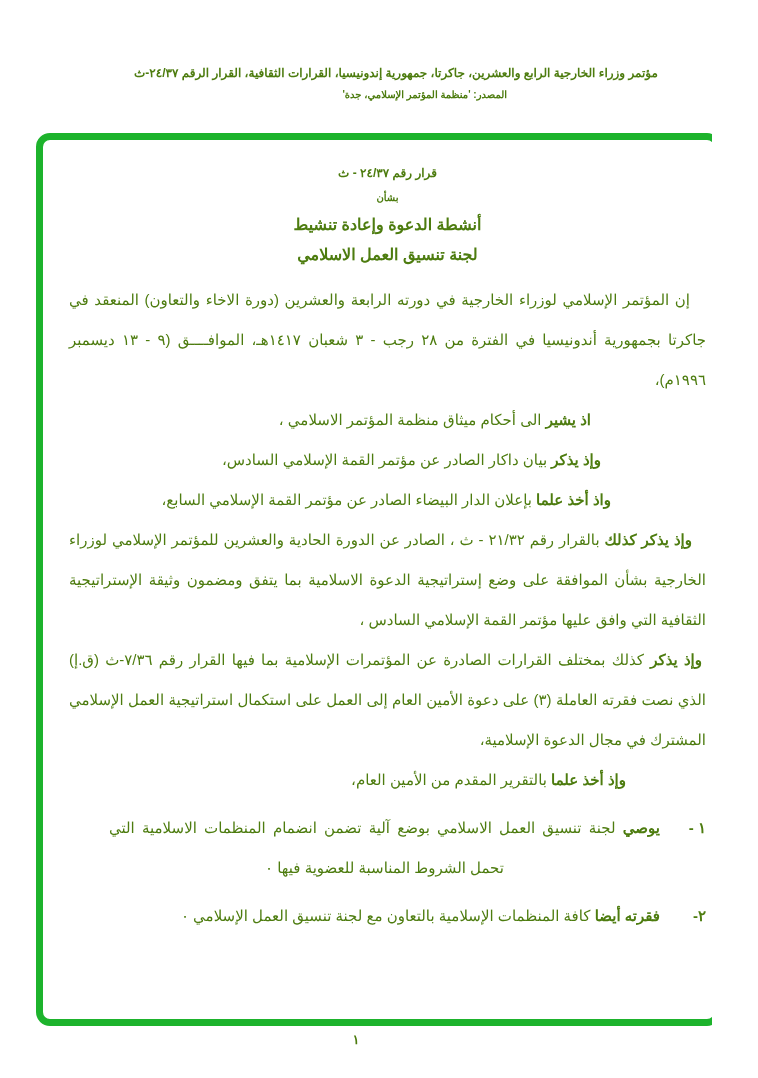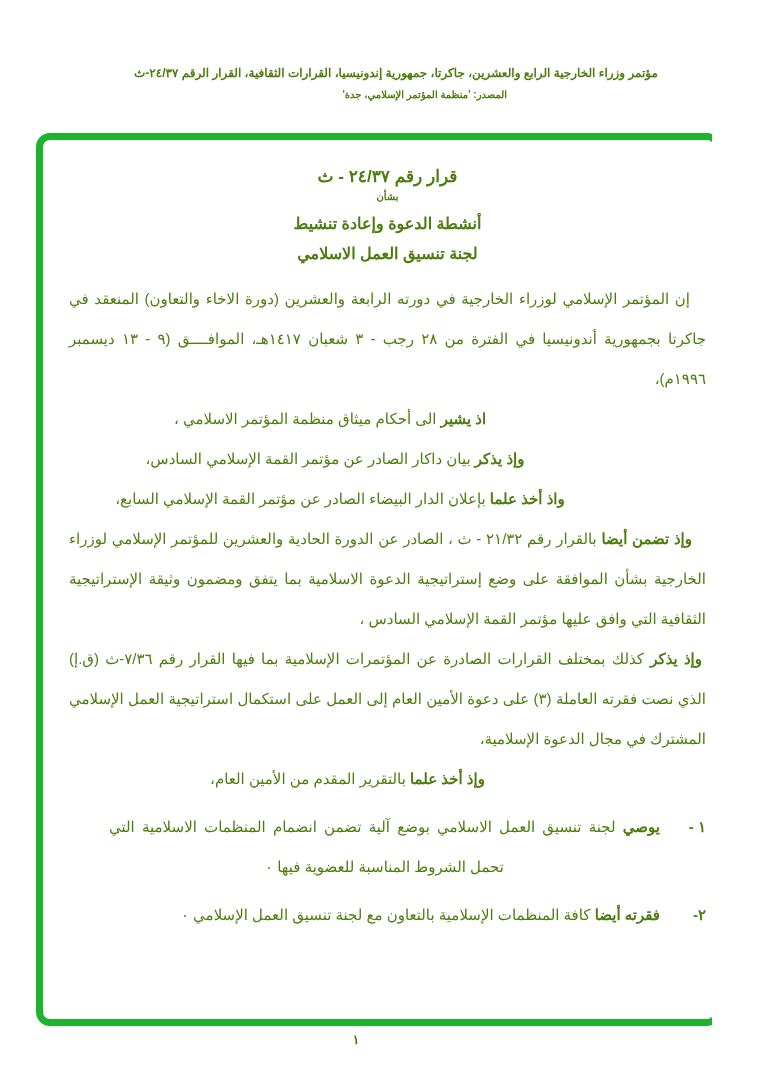--- a/index.html
+++ b/index.html
@@ -20,31 +20,31 @@
   }
   
   .frame{
     position:absolute;left:36px;top:133px;width:671px;height:879px;
     border:7px solid #1db32c;border-radius:14px;background:#fff;
     box-sizing:content-box;
   }
   .content{padding:26px 8px 0 26px;}
   
   .title{text-align:center;font-weight:bold;}
-  .title .t1{font-size:17px;margin-bottom:4px;}
+  .title .t1{font-size:12px;margin-bottom:12px;}
   .title .t2{font-size:10px;margin-bottom:12px;}
   .title .t3{font-size:16px;margin-bottom:11px;}
   .title .t4{font-size:16px;}
   
   .para{
     font-size:15px;line-height:40px;margin:0;
     text-align:justify;text-justify:inter-word;
   }
   .opening{margin-top:16px;text-indent:16px;}
-  .clause{font-size:15px;line-height:40px;text-align:center;margin:0;}
+  .clause{font-size:15px;line-height:40px;text-align:right;margin:0;}
   .lead{font-weight:bold;}
   .c1{padding-right:115px;}
   .c2{padding-right:70px;}
   .c3{padding-right:105px;}
   .c4{padding-right:95px;}
   .p5{text-indent:14px;}
   .p6{text-indent:4px;}
   .c7{padding-right:80px;}
   
   .item{display:flex;line-height:40px;font-size:15px;margin-top:8px;}
@@ -80,21 +80,21 @@
 
       <p class="para opening"><span>إن المؤتمر الإسلامي لوزراء الخارجية في دورته الرابعة والعشرين (دورة الاخاء والتعاون) المنعقد في جاكرتا بجمهورية أندونيسيا في الفترة من ٢٨ رجب - ٣ شعبان ١٤١٧هـ، الموافــــق (٩ - ١٣ ديسمبر ١٩٩٦م)،</span></p>
 
       <div class="clause c1"><span class="lead">اذ يشير</span> <span>الى أحكام ميثاق منظمة المؤتمر الاسلامي ،</span></div>
 
 
       <div class="clause c3"><span class="lead">وإذ يذكر</span> <span>بيان داكار الصادر عن مؤتمر القمة الإسلامي السادس،</span></div>
 
       <div class="clause c4"><span class="lead">واذ أخذ علما</span> <span>بإعلان الدار البيضاء الصادر عن مؤتمر القمة الإسلامي السابع،</span></div>
 
-      <p class="para p5"><span class="lead">وإذ تضمن أيضا</span> <span>بالقرار رقم ٢١/٣٢ - ث ، الصادر عن الدورة الحادية والعشرين للمؤتمر الإسلامي لوزراء الخارجية بشأن الموافقة على وضع إستراتيجية الدعوة الاسلامية بما يتفق ومضمون وثيقة الإستراتيجية الثقافية التي وافق عليها مؤتمر القمة الإسلامي السادس ،</span></p>
+      <p class="para p5"><span class="lead">وإذ يذكر كذلك</span> <span>بالقرار رقم ٢١/٣٢ - ث ، الصادر عن الدورة الحادية والعشرين للمؤتمر الإسلامي لوزراء الخارجية بشأن الموافقة على وضع إستراتيجية الدعوة الاسلامية بما يتفق ومضمون وثيقة الإستراتيجية الثقافية التي وافق عليها مؤتمر القمة الإسلامي السادس ،</span></p>
 
       <p class="para p6"><span class="lead">وإذ يذكر</span> <span>كذلك بمختلف القرارات الصادرة عن المؤتمرات الإسلامية بما فيها القرار رقم ٧/٣٦-ث (ق.إ) الذي نصت فقرته العاملة (٣) على دعوة الأمين العام إلى العمل على استكمال استراتيجية العمل الإسلامي المشترك في مجال الدعوة الإسلامية،</span></p>
 
       <div class="clause c7"><span class="lead">وإذ أخذ علما</span> <span>بالتقرير المقدم من الأمين العام،</span></div>
 
       <div class="item">
         <span class="inum">١ -</span>
         <span class="itext justify-center"><span class="lead">يوصي</span> <span>لجنة تنسيق العمل الاسلامي بوضع آلية تضمن انضمام المنظمات الاسلامية التي تحمل الشروط المناسبة للعضوية فيها ٠</span></span>
       </div>
 

